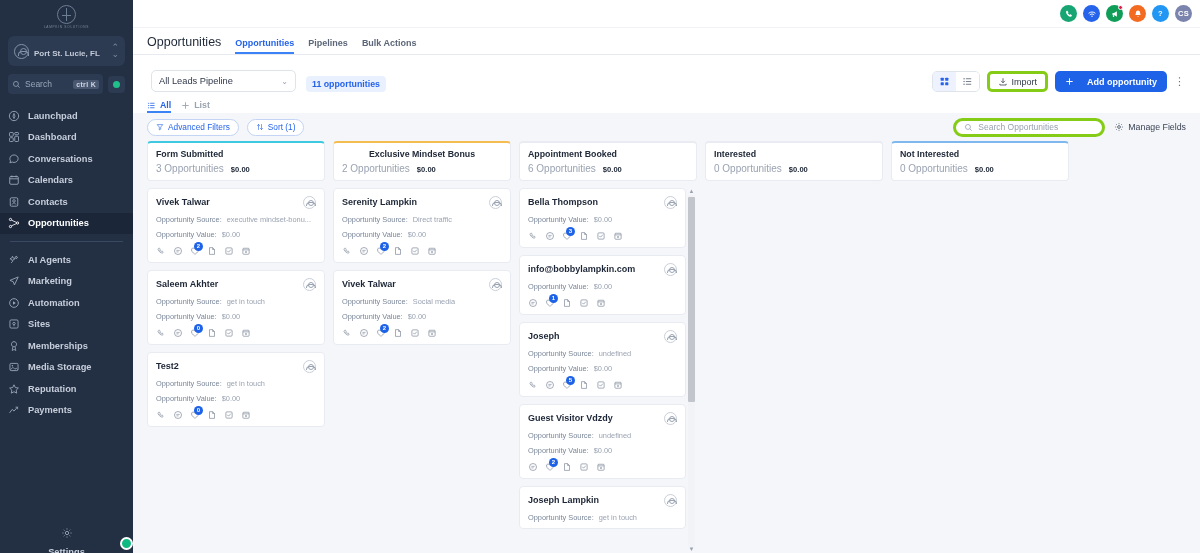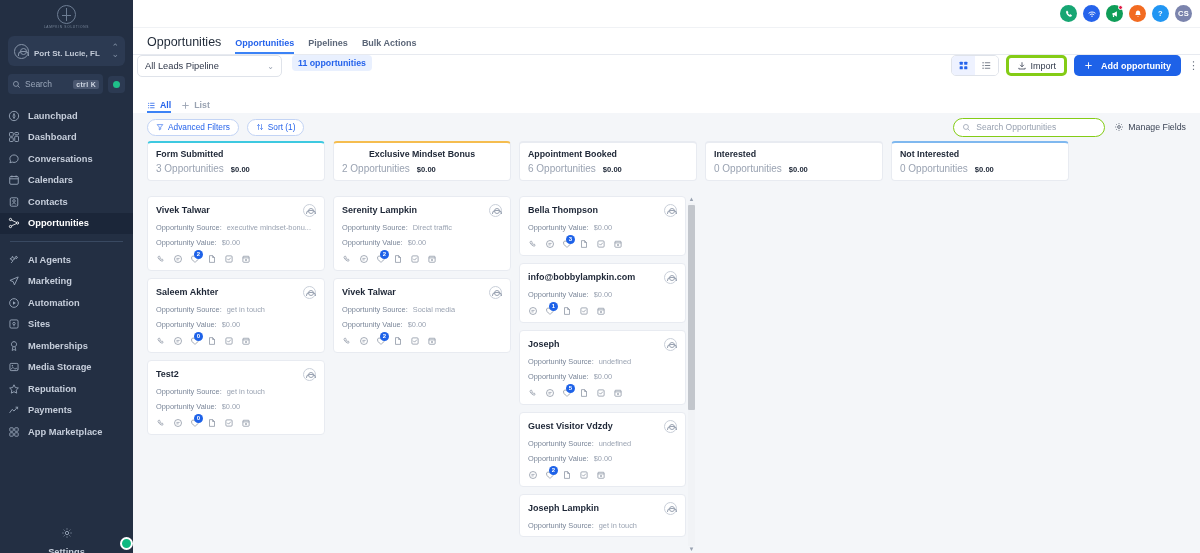--- a/index.html
+++ b/index.html
@@ -106,21 +106,21 @@
 
   .pagehead {
     background: #ffffff; height: 27px; display: flex; align-items: flex-end;
     padding: 0 14px; gap: 14px; border-bottom: 1px solid #e7eaf0;
   }
   .page-title { font-size: 12.5px; color: #1f2937; font-weight: 400; padding-bottom: 5px; }
   .tabs { display: flex; gap: 14px; align-items: flex-end; }
   .tab { font-size: 9px; color: #5b6678; font-weight: 700; padding-bottom: 6px; }
   .tab.active { color: #2563eb; border-bottom: 2px solid #3b82f6; padding-bottom: 4px; }
 
-  .toolbar { height: 37px; display: flex; align-items: flex-start; padding: 0 4px; gap: 10px; background:#fff; }
+  .toolbar { height: 37px; display: flex; align-items: flex-end; padding: 0 18px; gap: 10px; background:#fff; }
   .pipeline-select {
     width: 145px; height: 22px; border: 1px solid #dfe3ea; border-radius: 5px;
     background: #fff; display: flex; align-items: center; padding: 0 7px;
     font-size: 9.3px; color: #30384a; justify-content: space-between;
   }
   .caret-d { font-size: 8px; color: #9aa3b2; }
   .opp-count {
     font-size: 8.8px; color: #2563eb; font-weight: 700; background: #e9f0fe;
     border-radius: 4px; padding: 3px 6px;
   }
@@ -129,53 +129,53 @@
   .vt-btn { width: 23px; display:flex; align-items:center; justify-content:center; background:#fff; }
   .vt-btn.active { background: #eef2ff; }
   .vt-btn svg { width: 11px; height: 11px; }
   .btn-import {
     height: 21px; border: 3px solid #84cc16; border-radius: 5px; background: #fff;
     display: flex; align-items: center; gap: 4px; padding: 0 8px;
     font-size: 9px; color: #323a4b; font-weight: 400;
   }
   .btn-add {
     height: 21px; border-radius: 5px; background: #1e62e8; color: #fff;
-    display: flex; align-items: center; gap: 8px; padding: 0 10px;
+    display: flex; align-items: center; gap: 13px; padding: 0 10px;
     font-size: 9px; font-weight: 700;
   }
   .kebab { color: #6b7380; font-size: 11px; letter-spacing: 0; line-height: 7px; width: 8px; text-align:center; }
 
   .listrow { height: 21px; display: flex; align-items: flex-end; padding: 0 14px; gap: 10px; background:#fff; }
   .listrow-item { display:flex; align-items:center; gap:4px; font-size: 8.8px; color:#9aa3b2; font-weight:700; padding-bottom: 3px; }
   .listrow-item.active { color:#2563eb; border-bottom: 2px solid #3b82f6; padding-bottom: 1px; }
   .listrow-item svg { width: 9px; height: 9px; }
 
   .filterbar { height: 28px; display: flex; align-items: center; padding: 0 14px; gap: 8px; }
   .chip {
     height: 17px; border-radius: 9px; border: 1px solid #c3d4f5; background: #fff;
     display: flex; align-items: center; gap: 4px; padding: 0 8px;
     font-size: 8.3px; color: #2563eb; font-weight: 400;
   }
   .chip svg { width: 8px; height: 8px; }
   .filterbar-right { margin-left: auto; display: flex; align-items: center; gap: 9px; }
   .search-opps {
-    width: 152px; height: 19px; border: 1px solid #84cc16; border-radius: 10px;
+    width: 152px; height: 19px; border: 3px solid #84cc16; border-radius: 10px;
     background: #fff; display: flex; align-items: center; gap: 5px; padding: 4px 8px;
   }
   .search-opps .ph2 { font-size: 8.5px; color: #98a1b0; }
   .manage-fields { display: flex; align-items: center; gap: 4px; font-size: 8.8px; color: #3b4455; }
 
   
   .board {
     flex: 1 1 auto; display: flex; gap: 8px; padding: 0 8px 0 14px; overflow: hidden;
   }
   .col { width: 178px; flex: 0 0 178px; display: flex; flex-direction: column; min-height: 0; }
   .col-head {
     background: #fff; border: 1px solid #e8ebf1; border-radius: 4px;
-    border-top-width: 2px; padding: 6px 8px 6px; margin-bottom: 15px;
+    border-top-width: 2px; padding: 6px 8px 6px; margin-bottom: 7px;
   }
   .col-title { font-size: 8.8px; font-weight: 700; color: #222b3a; margin-bottom: 4px; }
   .col-meta { display: flex; gap: 7px; align-items: baseline; }
   .col-count { font-size: 10px; color: #9aa3b2; }
   .col-val { font-size: 7.6px; color: #222b3a; font-weight: 700; }
 
   .col-body { flex: 1 1 auto; overflow: hidden; position: relative; display:flex; flex-direction:column; gap: 7px; }
   .col-body.scrolling { padding-right: 11px; }
   .scrollbar {
     position: absolute; right: 2px; top: 0; bottom: 0; width: 7px;
@@ -380,31 +380,20 @@
         <span>Reputation</span>
       </div>
       <div class="nav-item">
         <span class="nav-ico">
             <svg viewBox="0 0 16 16">
               <path d="M2.4 11.4 5.6 7.2 8 9.4 12.6 4.2" fill="none" stroke="#9aa7ba" stroke-width="1.2" stroke-linecap="round"></path>
               <path d="M10 4.2h2.8v2.8" fill="none" stroke="#9aa7ba" stroke-width="1.1"></path>
             </svg>
           </span>
         <span>Payments</span>
-      </div>
-      <div class="nav-item">
-        <span class="nav-ico">
-            <svg viewBox="0 0 16 16">
-              <rect x="2.4" y="2.4" width="4.6" height="4.6" rx=".8" fill="none" stroke="#9aa7ba" stroke-width="1.2"></rect>
-              <rect x="9" y="2.4" width="4.6" height="4.6" rx=".8" fill="none" stroke="#9aa7ba" stroke-width="1.2"></rect>
-              <rect x="2.4" y="9" width="4.6" height="4.6" rx=".8" fill="none" stroke="#9aa7ba" stroke-width="1.2"></rect>
-              <rect x="9" y="9" width="4.6" height="4.6" rx=".8" fill="none" stroke="#9aa7ba" stroke-width="1.2"></rect>
-            </svg>
-          </span>
-        <span>App Marketplace</span>
       </div>
     </nav>
 
     <div class="settings-row">
       <span class="nav-ico">
           <svg viewBox="0 0 16 16">
             <circle cx="8" cy="8" r="2.2" fill="none" stroke="#9aa7ba" stroke-width="1.2"></circle>
             <path d="M8 1.8v1.6M8 12.6v1.6M1.8 8h1.6M12.6 8h1.6M3.6 3.6l1.2 1.2M11.2 11.2l1.2 1.2M12.4 3.6 11.2 4.8M4.8 11.2 3.6 12.4" stroke="#9aa7ba" stroke-width="1.1"></path>
           </svg>
         </span>

